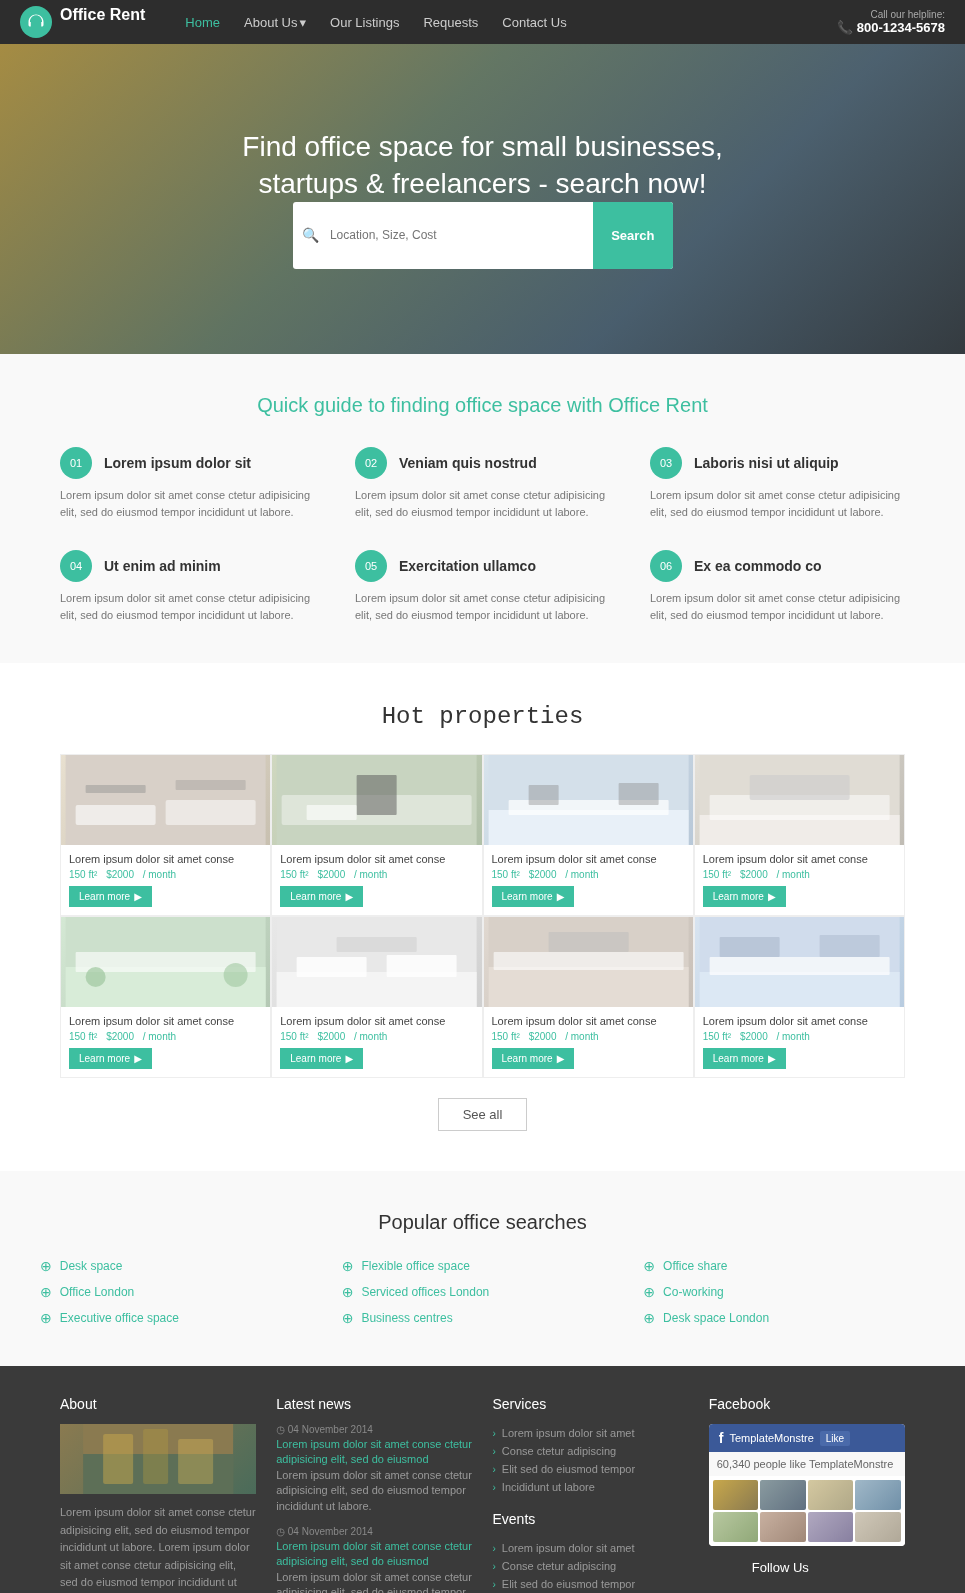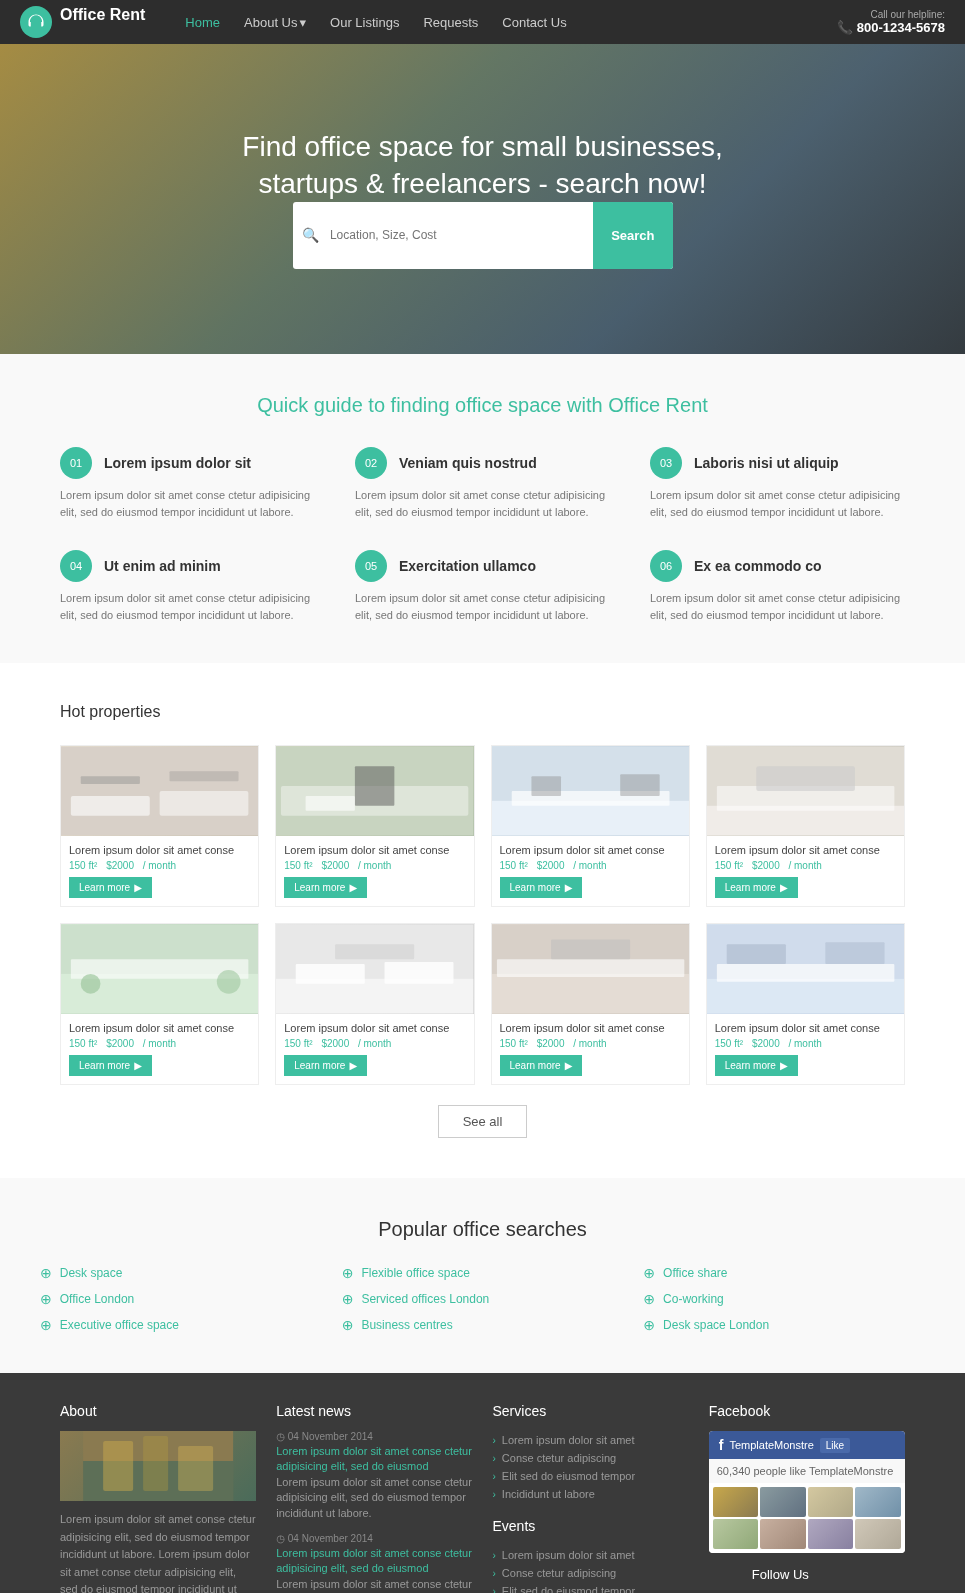--- a/index.html
+++ b/index.html
@@ -34,22 +34,22 @@
     .section-title span { color: #3dbfa0; text-align: right; }
     .guide-grid { display: grid; grid-template-columns: 1fr 1fr 1fr; gap: 30px 40px; }
     .guide-item { display: flex; flex-direction: column; }
     .guide-header { display: flex; align-items: center; gap: 12px; margin-bottom: 8px; }
     .guide-num { width: 32px; height: 32px; background: #3dbfa0; border-radius: 50%; color: white; font-size: 11px; display: flex; align-items: center; justify-content: center; flex-shrink: 0; }
     .guide-heading { font-size: 14px; font-weight: bold; color: #333; }
     .guide-text { font-size: 11px; color: #777; line-height: 1.5; }
 
     
     .properties-section { padding: 40px 60px; background: #fff; }
-    .properties-title { font-size: 16px; color: #333; margin-bottom: 24px; font-weight: normal; }
-    .properties-grid { display: grid; grid-template-columns: repeat(4, 1fr); gap: 16px; margin-bottom: 20px; }
+    .properties-title { text-align: center; font-size: 24px; color: #333; margin-bottom: 24px; font-weight: normal; font-family: Liberation Mono, monospace; }
+    .properties-grid { display: grid; grid-template-columns: repeat(4, 1fr); margin-bottom: 20px; }
     .property-card { border: 1px solid #eee; }
     .property-img { width: 100%; height: 90px; background: #ccc; overflow: hidden; }
     .office-img-1 { background: linear-gradient(135deg, #e8e0d0 0%, #c8c0b0 100%); }
     .office-img-2 { background: linear-gradient(135deg, #d0d8c0 0%, #b0c0a8 100%); }
     .office-img-3 { background: linear-gradient(135deg, #d8e4ec 0%, #b8c8d8 100%); }
     .office-img-4 { background: linear-gradient(135deg, #e4e0d8 0%, #c0bcb4 100%); }
     .office-img-5 { background: linear-gradient(135deg, #d4e8d4 0%, #b4c8b4 100%); }
     .office-img-6 { background: linear-gradient(135deg, #e8e8e8 0%, #d0d0d0 100%); }
     .office-img-7 { background: linear-gradient(135deg, #e0d8d0 0%, #c8c0b8 100%); }
     .office-img-8 { background: linear-gradient(135deg, #d8e4f0 0%, #b8cce0 100%); }

